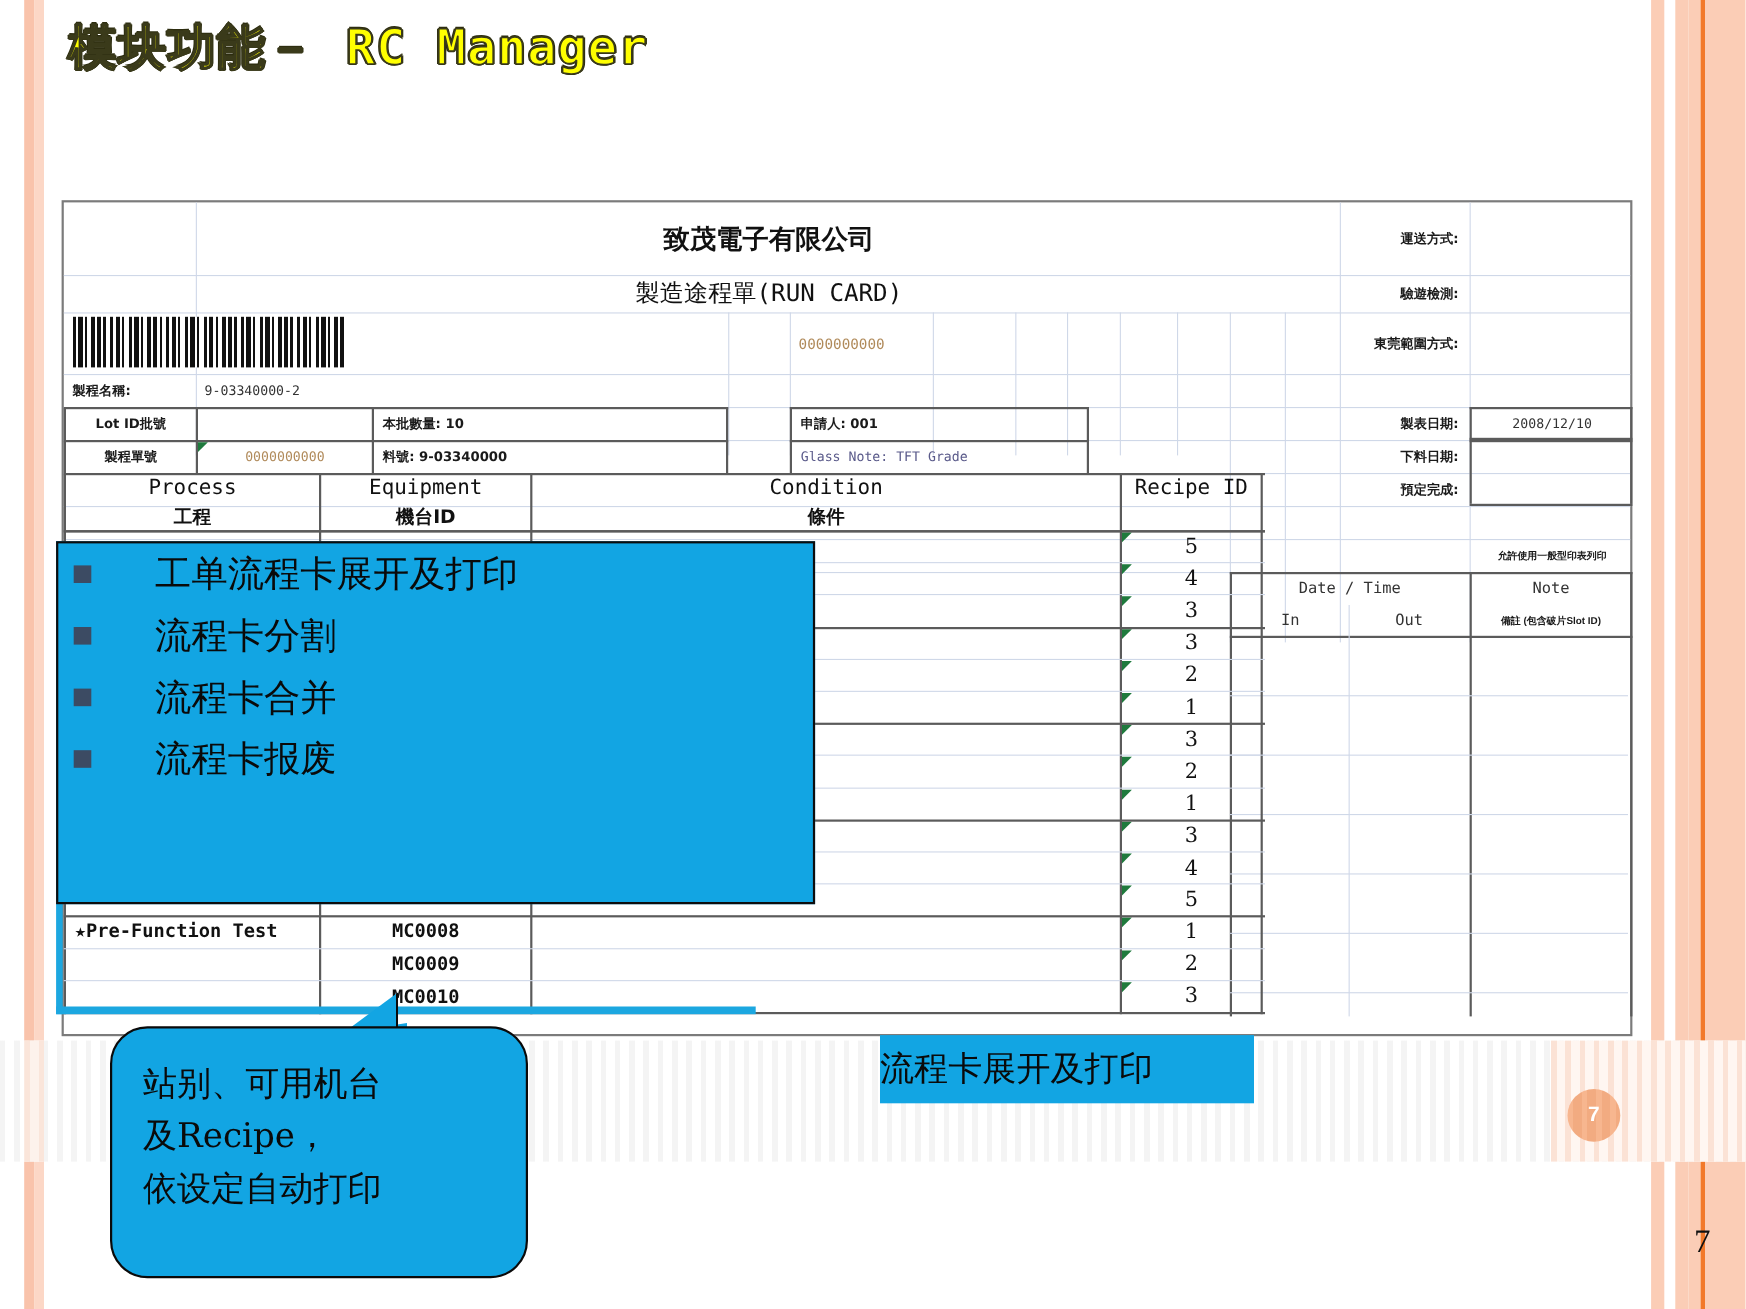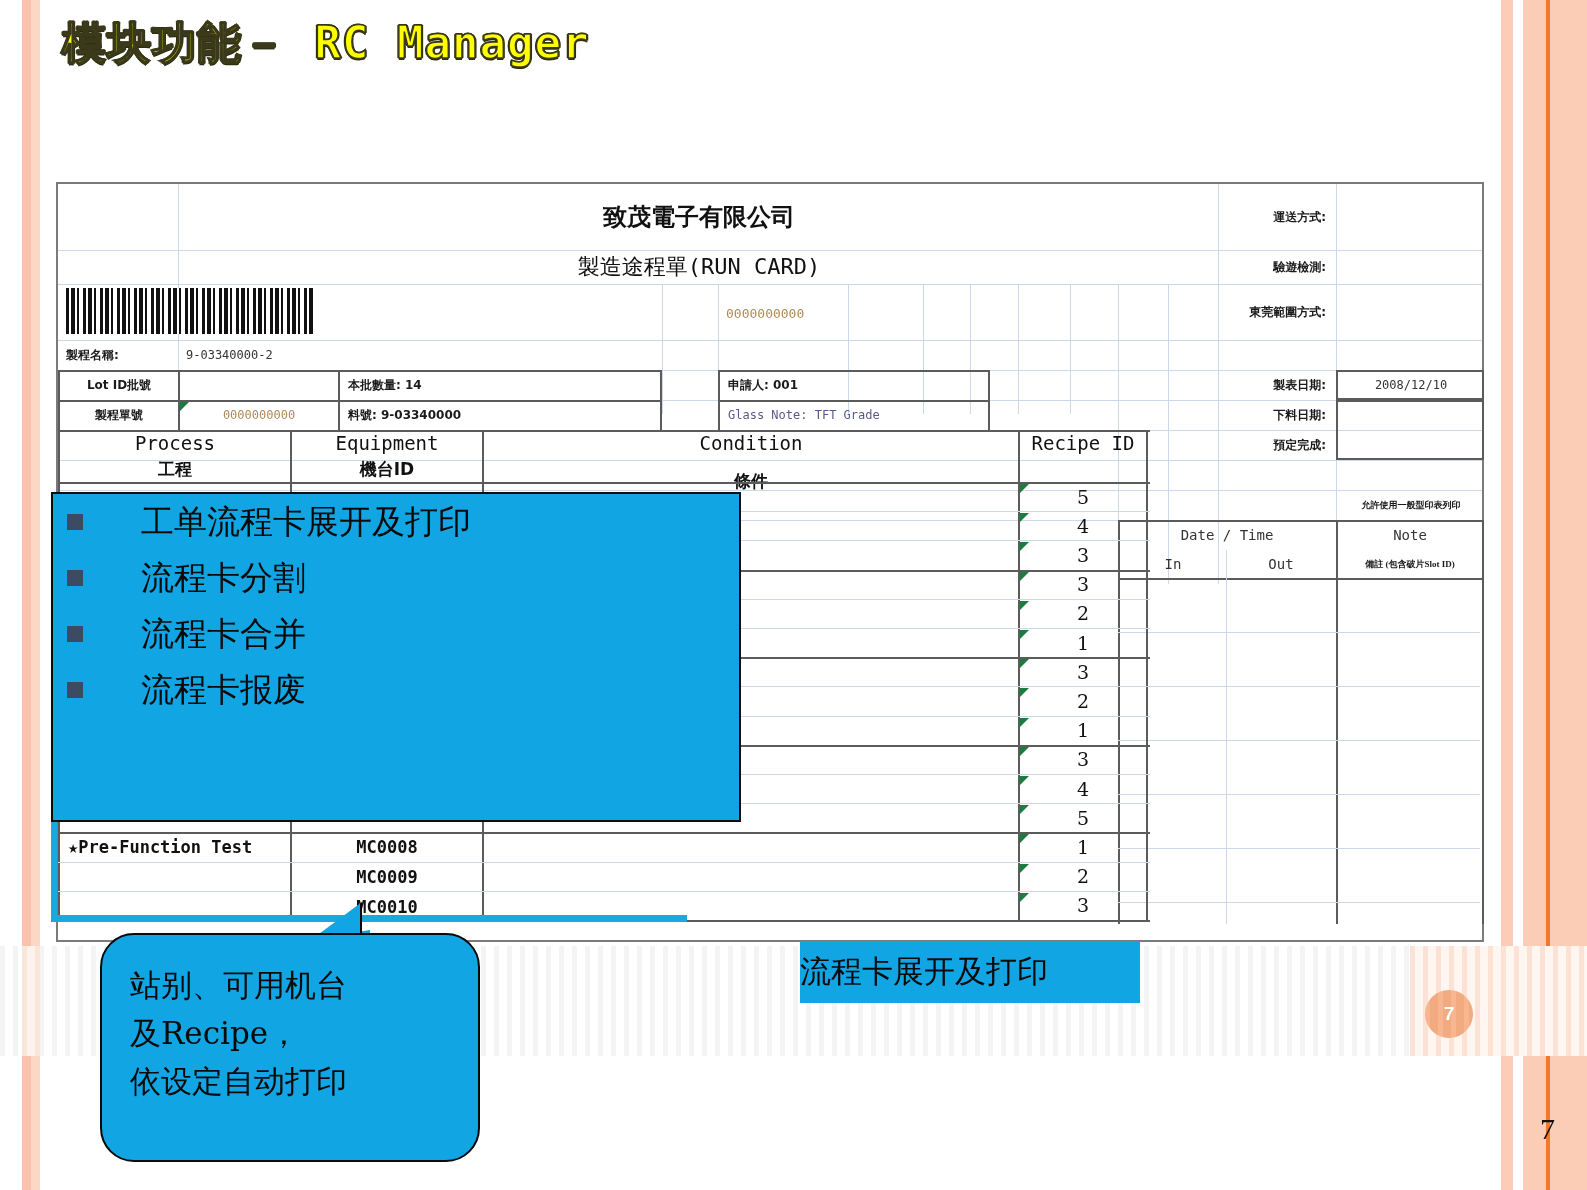--- a/index.html
+++ b/index.html
@@ -71,21 +71,21 @@
 
   .cell{position:absolute;box-sizing:border-box;display:flex;align-items:center;}
   .c-center{justify-content:center;}
   .c-left{justify-content:flex-start;padding-left:6px;}
   .c-right{justify-content:flex-end;padding-right:8px;}
 
   .company-name{font-size:24px;font-family:"DejaVu Sans", sans-serif;font-weight:600;}
   .doc-subtitle{font-size:22px;font-family:"DejaVu Sans Mono", monospace;}
   .tiny-cn{font-size:12px;font-family:"DejaVu Sans", sans-serif;font-weight:bold;color:#1a1a1a;}
   .tiny-mono{font-size:12px;font-family:"DejaVu Sans Mono", monospace;color:#333;}
-  .mini-cn{font-size:9px;font-family:Liberation Serif, serif;font-weight:bold;color:#1a1a1a;}
+  .mini-cn{font-size:9px;font-family:Liberation Sans, sans-serif;font-weight:bold;color:#1a1a1a;}
 
   
   .barcode{
     position:absolute;left:8px;top:104px;width:248px;height:46px;
     background:repeating-linear-gradient(90deg,
       #111 0px,#111 3px,#fff 3px,#fff 5px,
       #111 5px,#111 9px,#fff 9px,#fff 11px,
       #111 11px,#111 13px,#fff 13px,#fff 17px);
   }
 
@@ -235,21 +235,21 @@
   <div class="cell c-left tiny-mono" style="left:122px;top:156px;width:180px;height:30px;">9-03340000-2</div>
 
   <div class="thick-h" style="left:0px;top:186px;width:604px;"></div>
   <div class="thick-h" style="left:0px;top:216px;width:604px;"></div>
   <div class="thick-v" style="left:0px;top:186px;height:60px;"></div>
   <div class="thick-v" style="left:120px;top:186px;height:60px;"></div>
   <div class="thick-v" style="left:280px;top:186px;height:60px;"></div>
   <div class="thick-v" style="left:602px;top:186px;height:60px;"></div>
 
   <div class="cell c-center tiny-cn" style="left:2px;top:186px;width:118px;height:30px;">Lot ID批號</div>
-  <div class="cell c-left tiny-cn" style="left:284px;top:186px;width:316px;height:30px;">本批數量: 14</div>
+  <div class="cell c-left tiny-cn" style="left:284px;top:186px;width:316px;height:30px;">本批數量: 10</div>
 
   <div class="cell c-center tiny-cn" style="left:2px;top:216px;width:118px;height:30px;">製程單號</div>
   <div class="cell c-center tiny-mono" style="left:122px;top:216px;width:158px;height:30px;color:#b08a5a;">0000000000</div>
   <div class="cell c-left tiny-cn" style="left:284px;top:216px;width:316px;height:30px;">料號: 9-03340000</div>
   <div class="green-mark" style="left:122px;top:218px;"></div>
 
   <div class="thick-h" style="left:660px;top:186px;width:272px;"></div>
   <div class="thick-h" style="left:660px;top:216px;width:272px;"></div>
   <div class="thick-v" style="left:660px;top:186px;height:60px;"></div>
   <div class="thick-v" style="left:930px;top:186px;height:60px;"></div>
@@ -313,21 +313,21 @@
   <div class="thick-v" style="left:1088px;top:246px;height:492px;"></div>
   <div class="thick-h" style="left:0px;top:736px;width:1092px;"></div>
 
   <div class="cell c-center ptbl-head" style="left:2px;top:246px;width:230px;height:26px;">Process</div>
   <div class="cell c-center ptbl-head" style="left:234px;top:246px;width:190px;height:26px;">Equipment</div>
   <div class="cell c-center ptbl-head" style="left:426px;top:246px;width:534px;height:26px;">Condition</div>
   <div class="cell c-center ptbl-head" style="left:962px;top:246px;width:126px;height:26px;">Recipe ID</div>
 
   <div class="cell c-center ptbl-head-cn" style="left:2px;top:272px;width:230px;height:26px;">工程</div>
   <div class="cell c-center ptbl-head-cn" style="left:234px;top:272px;width:190px;height:26px;">機台ID</div>
-  <div class="cell c-center ptbl-head-cn" style="left:426px;top:284px;width:534px;height:26px;">條件</div>
+  <div class="cell c-center ptbl-head-cn" style="left:426px;top:272px;width:534px;height:26px;">條件</div>
 
   <div id="recipe-rows">
       <div class="cell c-center recipe-val" style="left: 962px; top: 298px; width: 126px; height: 29.2px;">5</div>
       <div class="green-mark" style="left: 962px; top: 300px;"></div>
       <div class="cell c-center recipe-val" style="left: 962px; top: 327.2px; width: 126px; height: 29.2px;">4</div>
       <div class="green-mark" style="left: 962px; top: 329.2px;"></div>
       <div class="cell c-center recipe-val" style="left: 962px; top: 356.4px; width: 126px; height: 29.2px;">3</div>
       <div class="green-mark" style="left: 962px; top: 358.4px;"></div>
       <div class="cell c-center recipe-val" style="left: 962px; top: 385.6px; width: 126px; height: 29.2px;">3</div>
       <div class="green-mark" style="left: 962px; top: 387.6px;"></div>

